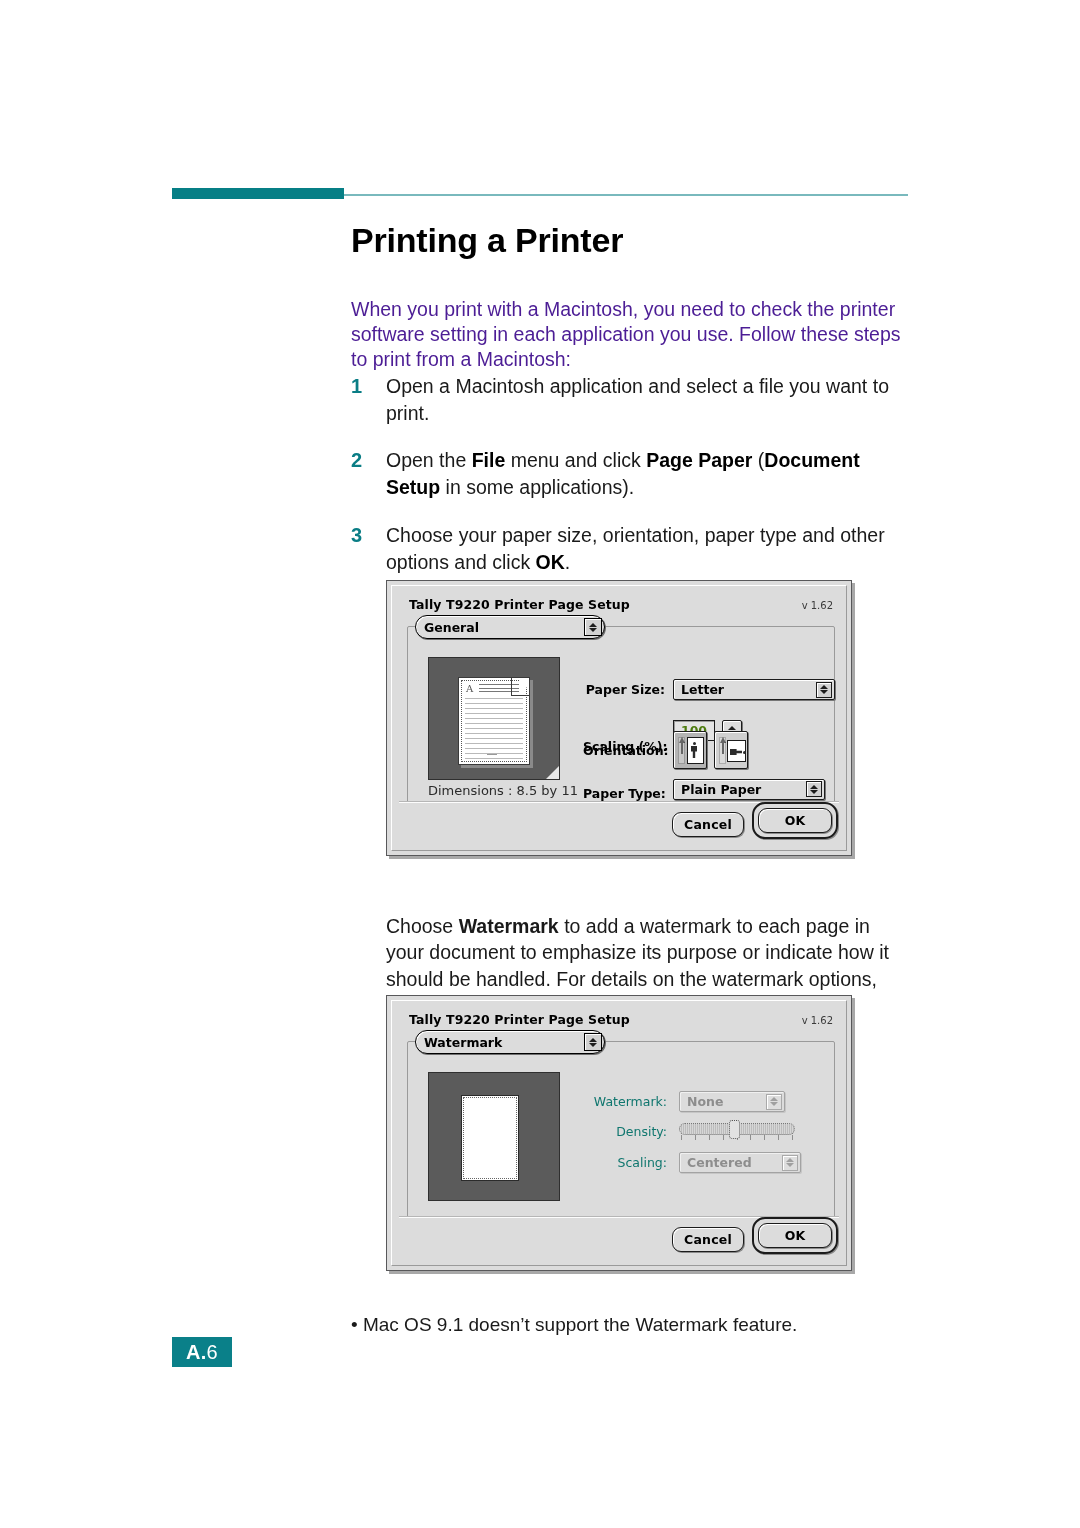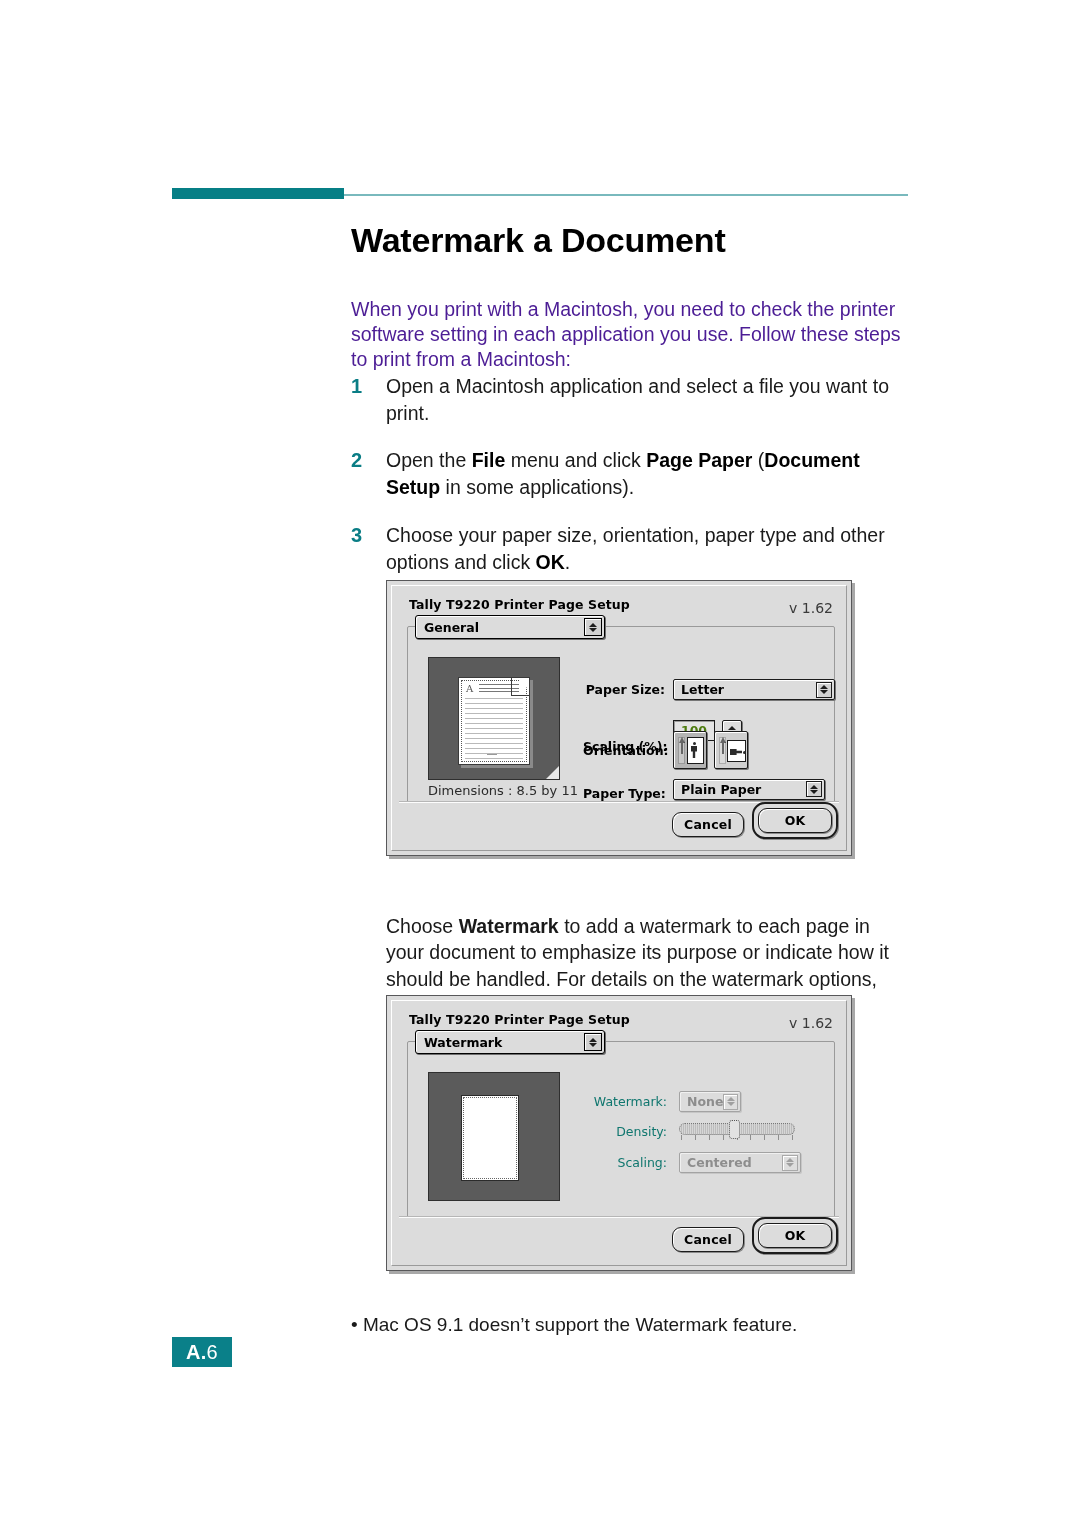--- a/index.html
+++ b/index.html
@@ -156,21 +156,21 @@
     font-size: 12.5px;
     font-weight: bold;
     color: #000;
     white-space: nowrap;
     letter-spacing: 0.1px;
   }
   .dlg-version {
     position: absolute;
     right: 18px;
     top: 19px;
-    font-size: 14px;
+    font-size: 10px;
     color: #3a3a3a;
     white-space: nowrap;
   }
 
   
   .group-box {
     position: absolute;
     left: 20px;
     top: 45px;
     width: 428px;
@@ -187,21 +187,21 @@
     height: 14px;
     background: #dcdcdc;
   }
 
   
   .popup {
     position: absolute;
     box-sizing: border-box;
     background: #dcdcdc;
     border: 1px solid #000;
-    border-radius: 3px;
+    border-radius: 12px;
     box-shadow: 1px 1px 0 0 #6e6e6e, inset 1px 1px 0 0 #ffffff;
     font-size: 12.5px;
     font-weight: bold;
     color: #000;
     display: flex;
     align-items: center;
   }
   .popup .label {
     padding-left: 8px;
     white-space: nowrap;
@@ -570,21 +570,21 @@
   }
 </style>
 </head>
 <body>
 
 <div class="header-rule">
   <div class="thick"></div>
   <div class="thin"></div>
 </div>
 
-<h1 class="page-title">Watermark a Document</h1>
+<h1 class="page-title">Printing a Printer</h1>
 
 <p class="intro">When you print with a Macintosh, you need to check the printer software setting in each application you use. Follow these steps to print from a Macintosh:</p>
 
 <div class="step" id="step-1">
   <span class="num">1</span>
   <span class="txt">Open a Macintosh application and select a file you want to print.</span>
 </div>
 
 <div class="step" id="step-2">
   <span class="num">2</span>
@@ -726,21 +726,21 @@
   </div>
 
   <div class="preview" id="preview-watermark">
     <div class="blank-page">
       <div class="inner-dots"></div>
     </div>
   </div>
 
   <div class="frow dim" style="left:176px; top:95px;">
     <span class="flabel" style="width:104px;">Watermark:</span>
-    <span class="select-pop dim" style="margin-left:12px; width:62px;">
+    <span class="select-pop dim" style="margin-left:12px; width:106px;">
       <span class="sval">None</span>
       <span class="sarr">
           <span class="tri-up"></span>
           <span class="tri-dn"></span>
         </span>
     </span>
   </div>
 
   <div class="frow dim" style="left:176px; top:124px;">
     <span class="flabel" style="width:104px;">Density:</span>

